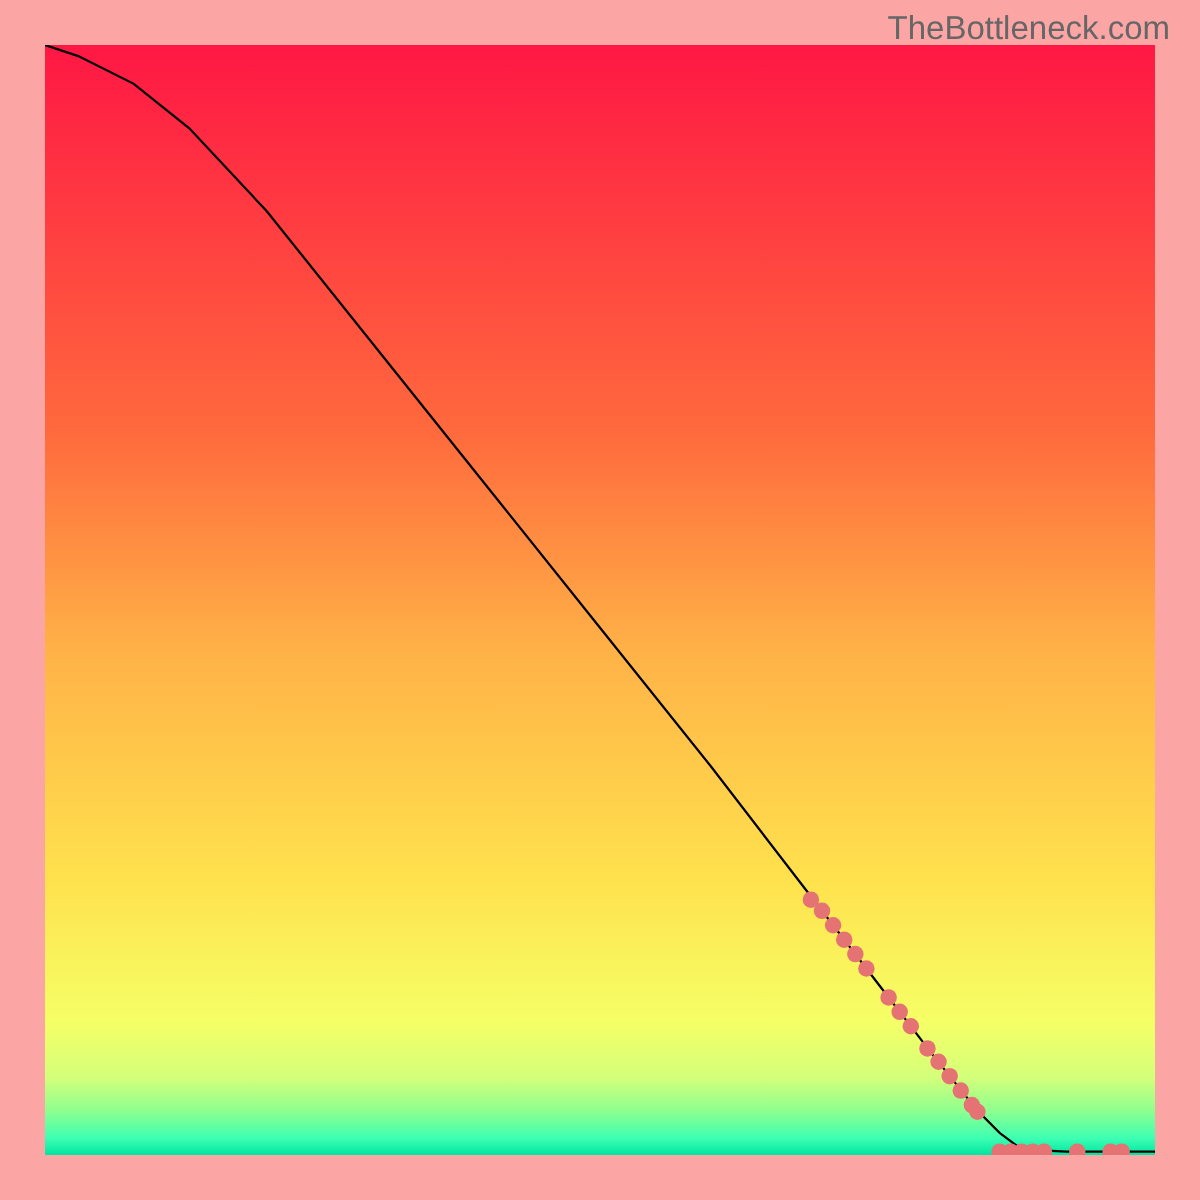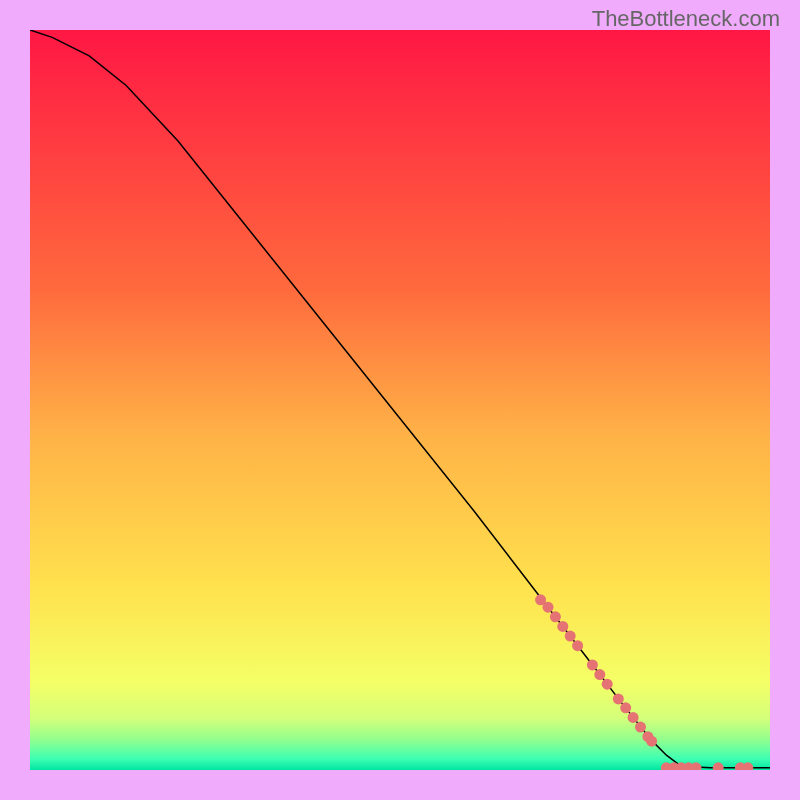--- a/index.html
+++ b/index.html
@@ -8,21 +8,21 @@
     background: #000;
     width: 800px;
     height: 800px;
     position: relative;
     font-family: Arial, sans-serif;
   }
   .container {
     position: relative;
     width: 800px;
     height: 800px;
-    background: #f0abfc;
+    background: #fca5a5;
   }
   .watermark {
     position: absolute;
     top: 6px;
     right: 20px;
     color: #666;
     font-size: 22px;
     font-weight: 500;
     z-index: 10;
   }

